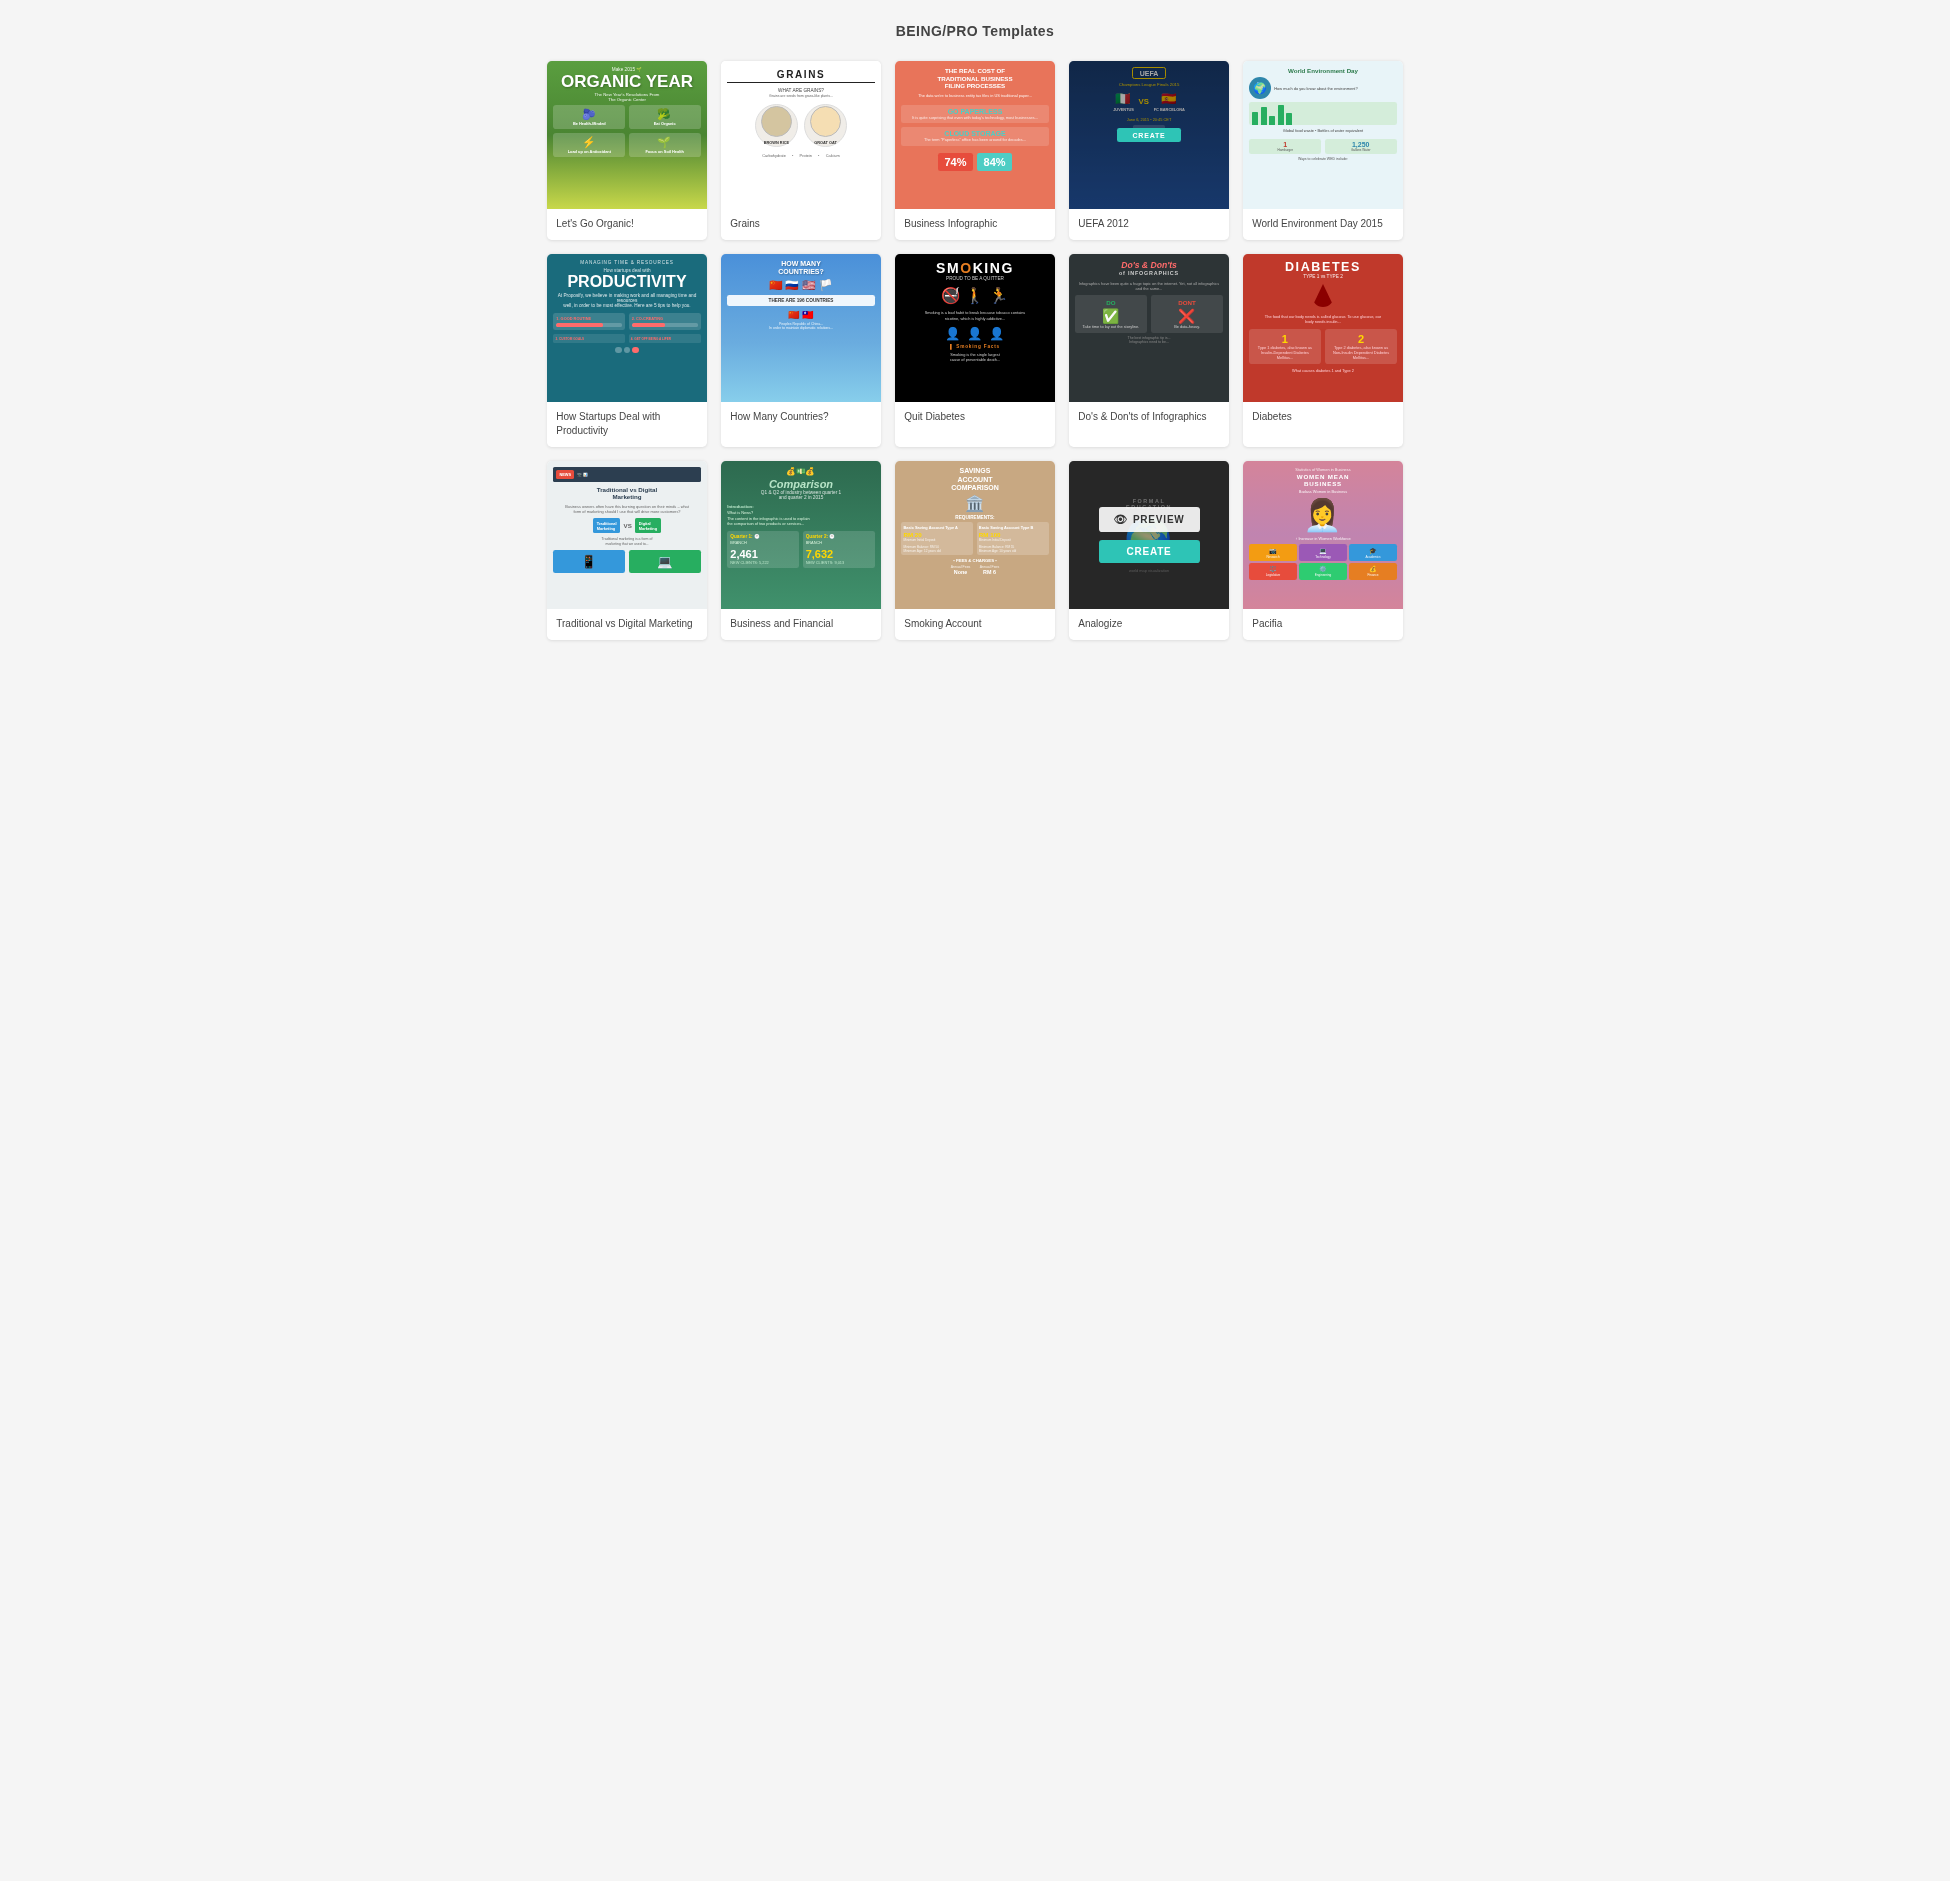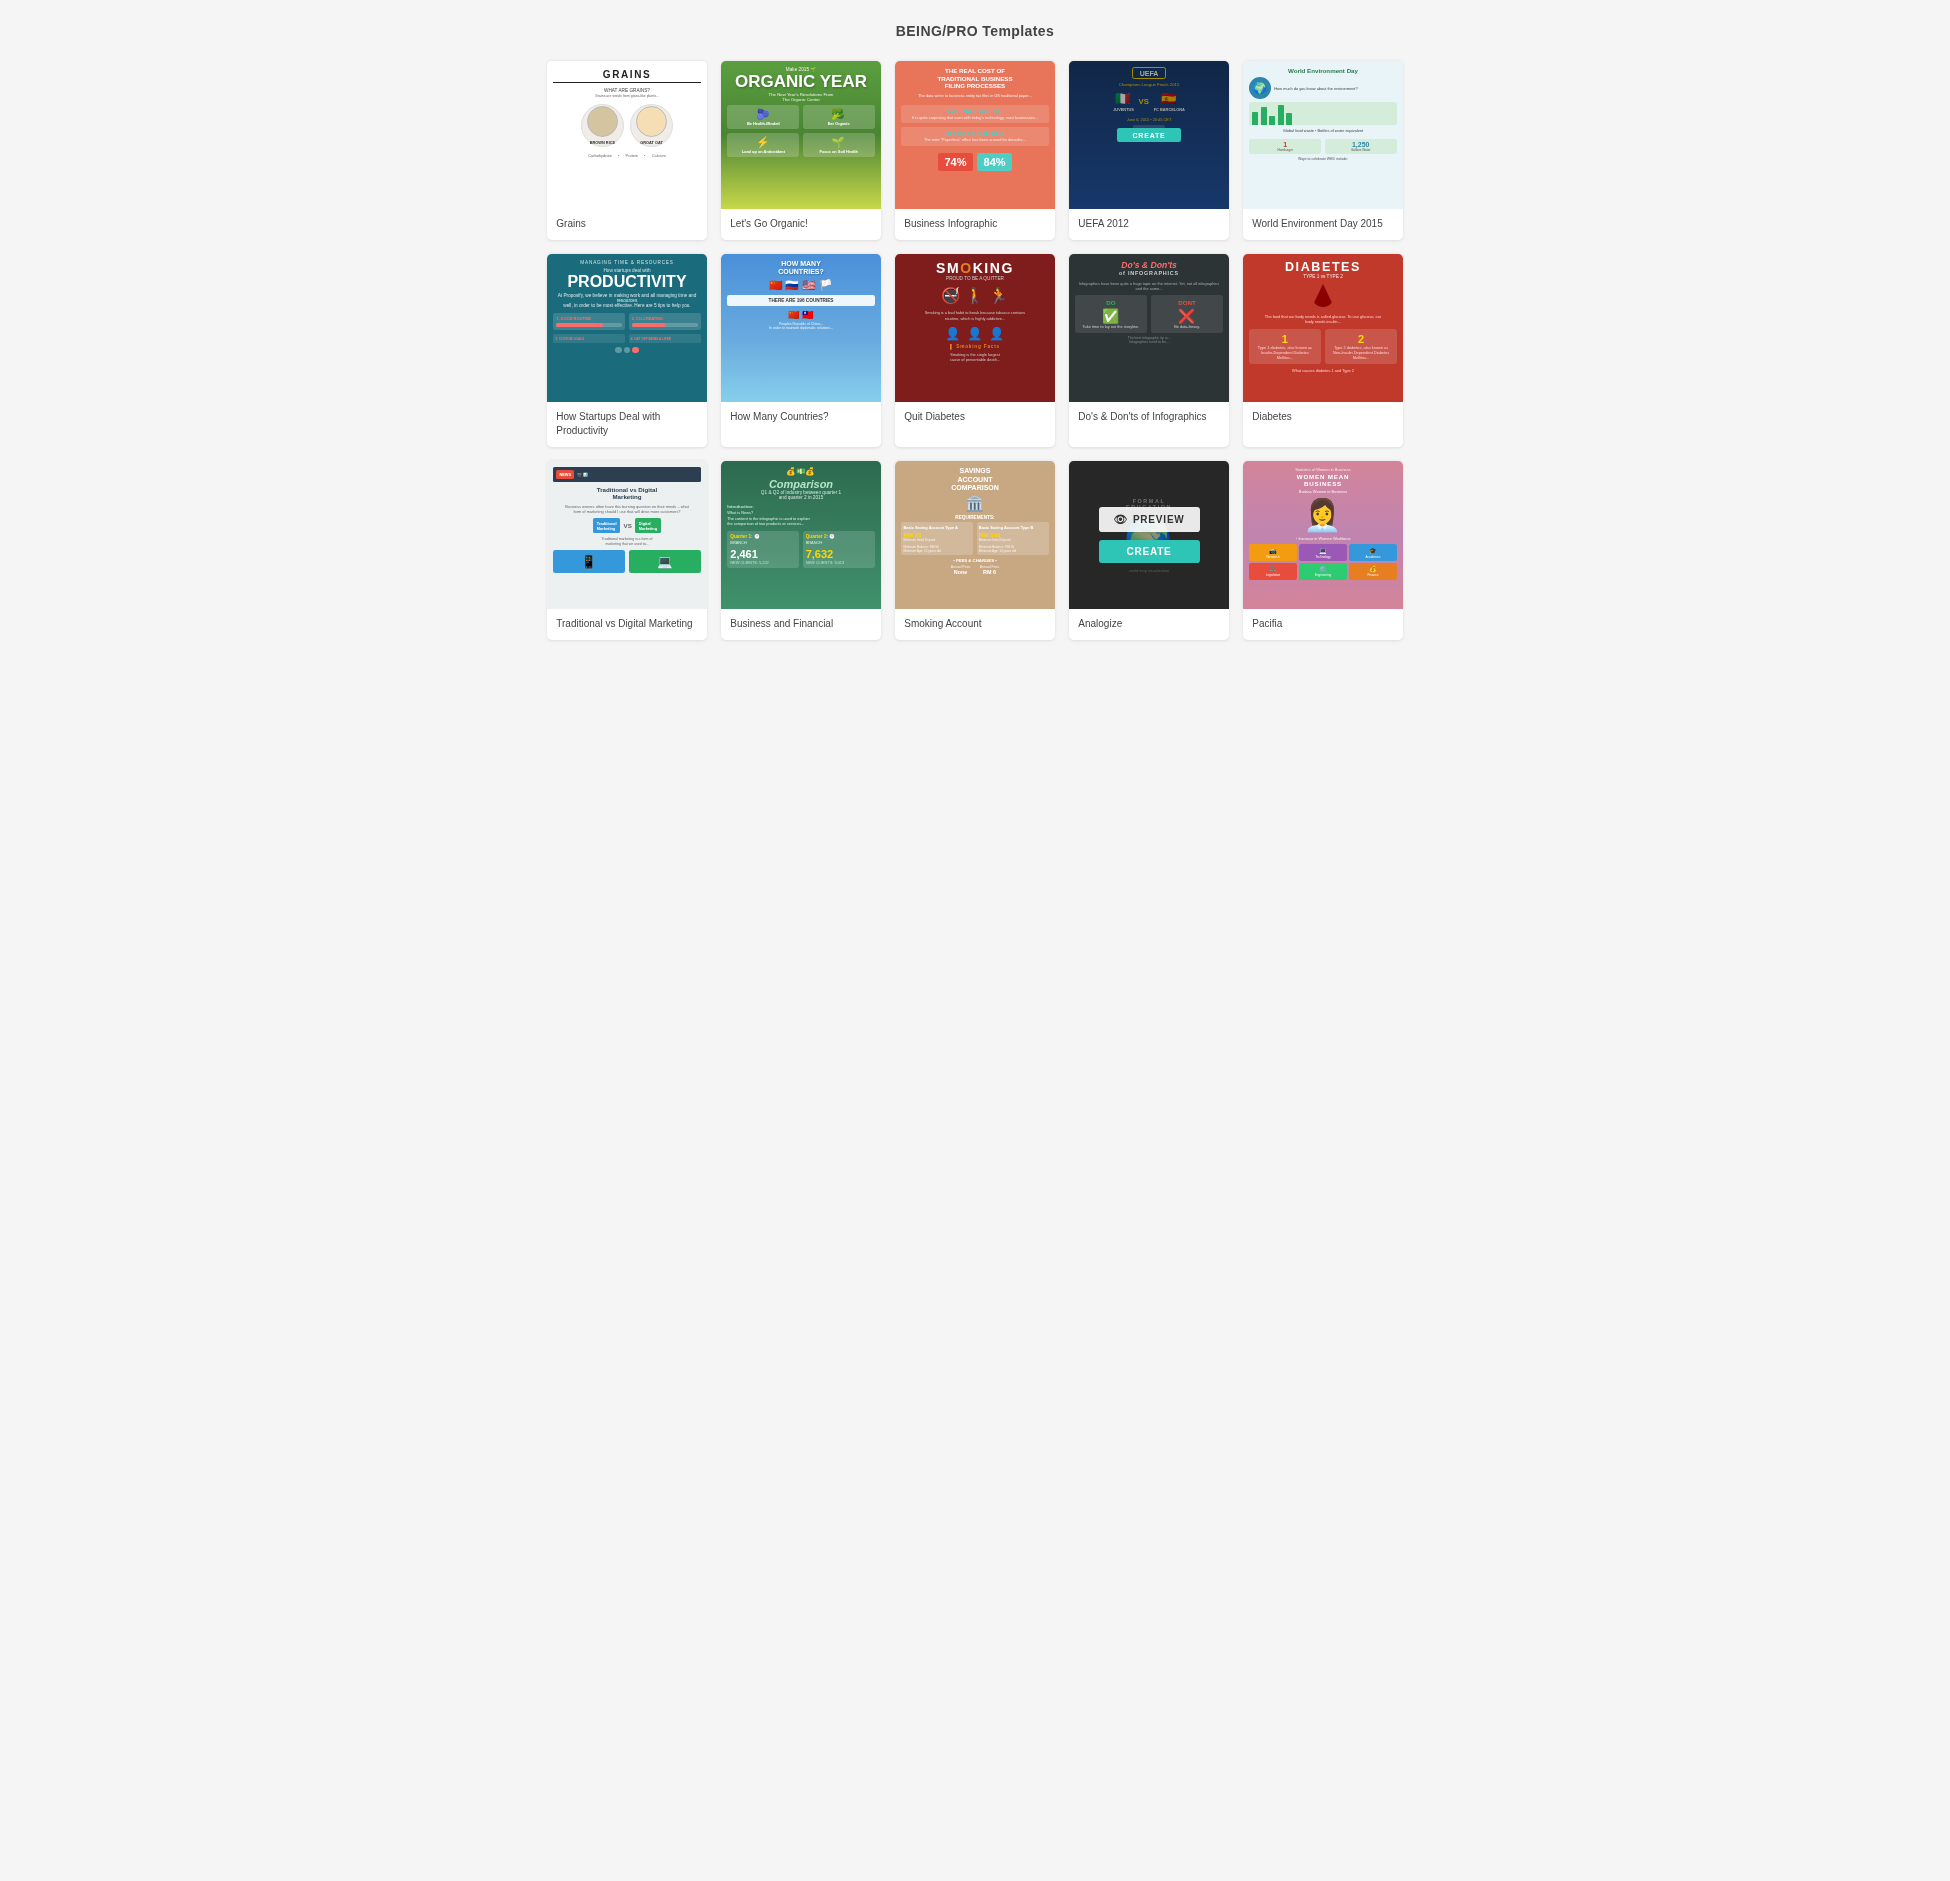--- a/index.html
+++ b/index.html
@@ -425,21 +425,21 @@
       display: flex;
       justify-content: center;
       gap: 3.1px;
       font-size: 11px;
       margin: 3.1px 0;
     }
 
     
     .smoking-content {
       width: 100%; height: 100%;
-      background: #7f1d1d;
+      background: #000000;
       padding: 6.2px;
       color: #fff;
     }
     .smoking-title {
       font-size: 14px;
       font-weight: 900;
       text-align: center;
       color: #fff;
       letter-spacing: 1.6px;
     }
@@ -793,54 +793,20 @@
 
     
     .eye-icon { font-size: 11px; }
   </style>
 </head>
 <body>
 
 <h1 class="page-title">BEING/PRO Templates</h1>
 
 <div class="grid">
-
-  <div class="card">
-    <div class="card-thumb bg-grains">
-      <div class="grains-content">
-        <div class="grains-title">GRAINS</div>
-        <div class="grains-subtitle">WHAT ARE GRAINS?<br><span style="font-size:3.5px;color:#666;">Grains are seeds from grass-like plants...</span></div>
-        <div class="grains-circles">
-          <div class="grains-circle">
-            <div style="width:31px;height:31px;border-radius:50%;background:#d4c5a0;border:0.8px solid #bbb;"></div>
-            <div class="grains-circle-label">BROWN RICE</div>
-          </div>
-          <div class="grains-circle">
-            <div style="width:31px;height:31px;border-radius:50%;background:#f5deb3;border:0.8px solid #bbb;"></div>
-            <div class="grains-circle-label">GROAT OAT</div>
-          </div>
-        </div>
-        <div style="display:flex;gap:6.2px;font-size:3.9px;color:#666;">
-          <span>Carbohydrate</span>
-            <span>•</span>
-            <span>Protein</span>
-            <span>•</span>
-            <span>Calcium</span>
-        </div>
-      </div>
-      <div class="overlay">
-        <button class="overlay-btn btn-preview">
-          <span class="eye-icon">👁</span>
-          <span>PREVIEW</span>
-        </button>
-        <button class="overlay-btn btn-create">CREATE</button>
-      </div>
-    </div>
-    <div class="card-label">Grains</div>
-  </div>
 
   <div class="card">
     <div class="card-thumb">
       <div class="organic-content">
         <div class="organic-title-sm">Make 2015 🌱</div>
         <div class="organic-year">ORGANIC YEAR</div>
         <div class="organic-subtitle">The New Year's Resolutions From<br>The Organic Center</div>
         <div class="organic-items">
           <div class="organic-item">
             <div class="organic-item-emoji">🫐</div>
@@ -862,20 +828,54 @@
       </div>
       <div class="overlay">
         <button class="overlay-btn btn-preview">
           <span class="eye-icon">👁</span>
           <span>PREVIEW</span>
         </button>
         <button class="overlay-btn btn-create">CREATE</button>
       </div>
     </div>
     <div class="card-label">Let's Go Organic!</div>
+  </div>
+
+  <div class="card">
+    <div class="card-thumb bg-grains">
+      <div class="grains-content">
+        <div class="grains-title">GRAINS</div>
+        <div class="grains-subtitle">WHAT ARE GRAINS?<br><span style="font-size:3.5px;color:#666;">Grains are seeds from grass-like plants...</span></div>
+        <div class="grains-circles">
+          <div class="grains-circle">
+            <div style="width:31px;height:31px;border-radius:50%;background:#d4c5a0;border:0.8px solid #bbb;"></div>
+            <div class="grains-circle-label">BROWN RICE</div>
+          </div>
+          <div class="grains-circle">
+            <div style="width:31px;height:31px;border-radius:50%;background:#f5deb3;border:0.8px solid #bbb;"></div>
+            <div class="grains-circle-label">GROAT OAT</div>
+          </div>
+        </div>
+        <div style="display:flex;gap:6.2px;font-size:3.9px;color:#666;">
+          <span>Carbohydrate</span>
+            <span>•</span>
+            <span>Protein</span>
+            <span>•</span>
+            <span>Calcium</span>
+        </div>
+      </div>
+      <div class="overlay">
+        <button class="overlay-btn btn-preview">
+          <span class="eye-icon">👁</span>
+          <span>PREVIEW</span>
+        </button>
+        <button class="overlay-btn btn-create">CREATE</button>
+      </div>
+    </div>
+    <div class="card-label">Grains</div>
   </div>
 
   <div class="card">
     <div class="card-thumb">
       <div class="business-content">
         <div class="biz-title">THE REAL COST OF<br>TRADITIONAL BUSINESS<br>FILING PROCESSES</div>
         <div class="biz-subtitle">The data we're to business entity tax files in US traditional paper...</div>
         <div class="biz-section">
           <div class="biz-section-title" style="color:#4ecdc4;">GO PAPERLESS</div>
           <div class="biz-section-sub">It is quite surprising that even with today's technology, most businesses...</div>

